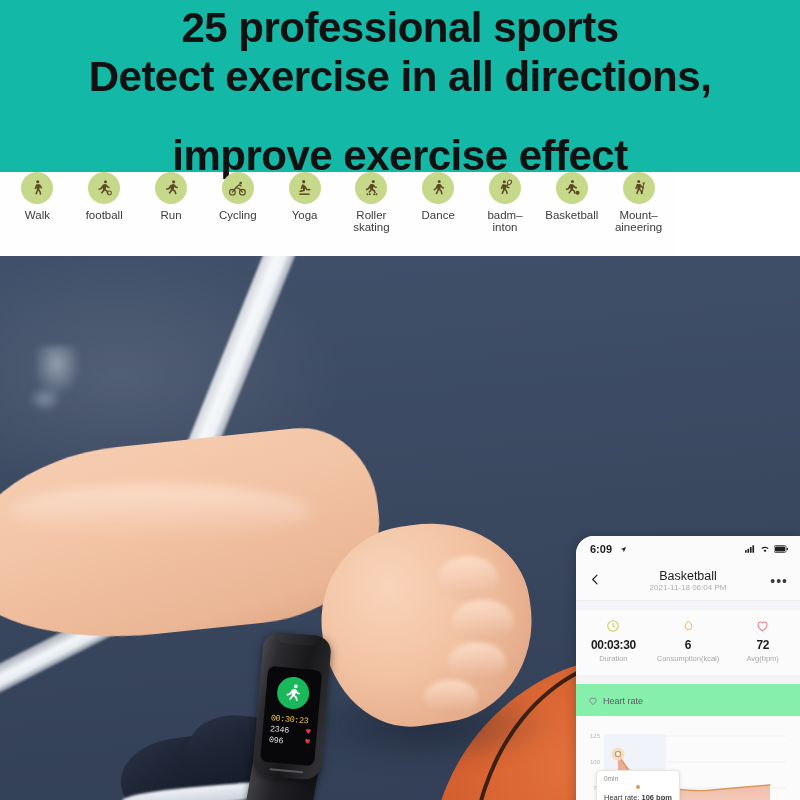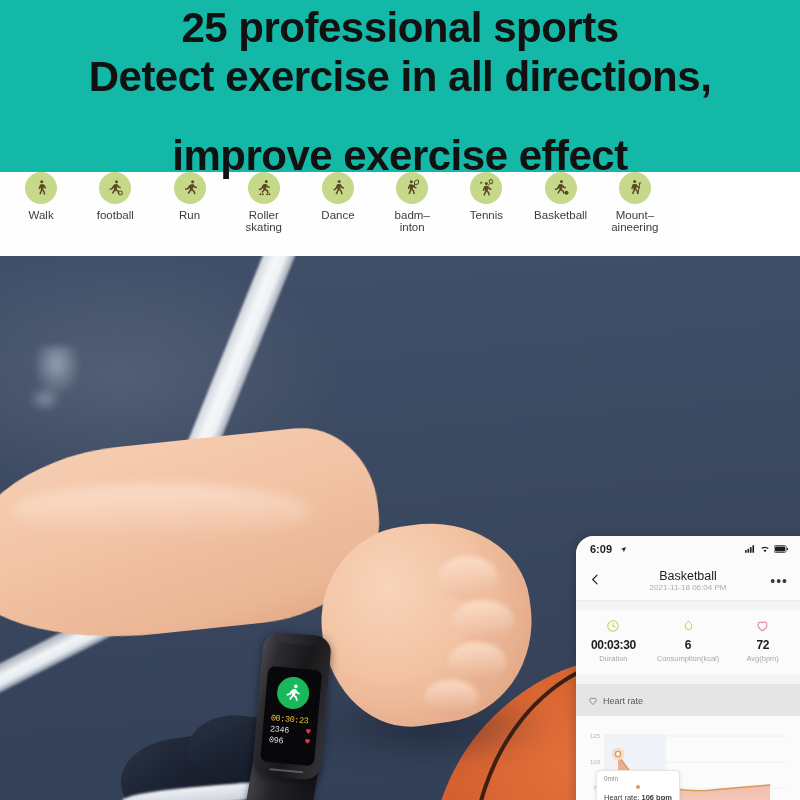--- a/index.html
+++ b/index.html
@@ -314,21 +314,21 @@
     margin-top: 2px;
     line-height: 1.2;
   }
 
   
   .hr-head {
     display: flex;
     align-items: center;
     gap: 5px;
     padding: 8px 12px 6px;
-    background: #e5e5e5;
+    background: #86efac;
   }
   .hr-head-label {
     font-size: 9px;
     color: #5a5a5f;
   }
   .chart-wrap {
     position: relative;
     height: 162px;
     margin: 0 6px 0 4px;
     background: #fbfbfb;
@@ -482,21 +482,44 @@
   <div class="sport">
     <span class="sport-circle">
       <svg width="18" height="18" viewBox="0 0 24 24" fill="#5d4a22">
         <circle cx="15.5" cy="3.8" r="2.1"></circle>
         <path d="M13 7.2c-1.1.1-1.8.8-2.3 1.6L8.4 12l-3.1.8.5 2 4-1 1.5-2.1.6 2.6-3.2 4.5 1.7 1.2 3.6-4.7 2.3 1.6 1.4 3.6 1.9-.8-1.6-4.2-2.4-1.8 1-3.4 1.6 1.6 2.8.5.3-2-2.2-.4-2.3-2.6c-.5-.5-1.2-.8-1.9-.8z"></path>
       </svg>
     </span>
     <span class="sport-label">Run</span>
   </div>
 
-
+  <div class="sport">
+    <span class="sport-circle">
+      <svg width="19" height="19" viewBox="0 0 24 24" fill="none" stroke="#5d4a22" stroke-width="1.5">
+        <circle cx="5.6" cy="16.6" r="3.6"></circle>
+        <circle cx="18.2" cy="16.6" r="3.6"></circle>
+        <path d="M5.6 16.6l4.6-5.8 4.3 1.6 3.7 4.2" stroke-linecap="round"></path>
+        <path d="M10.2 10.8l3.3-3.1" stroke-linecap="round"></path>
+        <circle cx="16" cy="5.2" r="1.7" fill="#5d4a22" stroke="none"></circle>
+        <path d="M14 7.4l2.8 1.4" stroke-linecap="round"></path>
+      </svg>
+    </span>
+    <span class="sport-label">Cycling</span>
+  </div>
+
+  <div class="sport">
+    <span class="sport-circle">
+      <svg width="19" height="19" viewBox="0 0 24 24" fill="#5d4a22">
+        <circle cx="11" cy="3.4" r="2"></circle>
+        <path d="M10.4 6.6c-.9 0-1.6.5-1.9 1.3L7 12.2l1.8.7 1-2.6.4 3.4-4.7 1 .3 1.9 5.6-1.2c.6-.1 1-.5 1.1-1l.4-2.6 1.5 2.3 4.9.5.2-1.9-4.1-.5-1.9-3.2c-.4-.7-1.1-1.2-1.9-1.2z"></path>
+        <path d="M5.5 18.2h13v1.9h-13z"></path>
+      </svg>
+    </span>
+    <span class="sport-label">Yoga</span>
+  </div>
 
   <div class="sport">
     <span class="sport-circle">
       <svg width="18" height="18" viewBox="0 0 24 24" fill="#5d4a22">
         <circle cx="15" cy="3.4" r="2"></circle>
         <path d="M12.5 6.8c-1 0-1.7.5-2.2 1.3L8 12l-3.3 1.4.8 1.8 3.9-1.6 1.3-2 .4 2.6-2.6 3.2 1.5 1.3 3.1-3.8 2.4 1.3 1.1 2.9 1.9-.7-1.4-3.6-2.5-1.5.8-3 1.7 1.5 2.6.3.2-1.9-2-.3-2.1-2.5c-.5-.5-1.1-.8-1.8-.8z"></path>
         <circle cx="7.2" cy="20.4" r="1.3"></circle>
           <circle cx="10.4" cy="20.4" r="1.3"></circle>
         <circle cx="16.2" cy="20.4" r="1.3"></circle>
           <circle cx="19.2" cy="20.4" r="1.3"></circle>
@@ -522,32 +545,20 @@
         <circle cx="11" cy="3.6" r="2"></circle>
         <path d="M9.8 7c-1 0-1.7.6-2 1.5L6.2 13l1.8.7 1-2.7.4 3-2.3 5.6 1.8.8 2.6-5.9 1.6 2 .9 3.8 1.9-.5-1-4.3-1.9-2.2.6-3 1.5 1.8 2.6.4.3-1.9-2-.4-1.9-2.6C11.5 7.4 10.7 7 9.8 7z"></path>
         <ellipse cx="18" cy="4.4" rx="2.5" ry="3.2" transform="rotate(32 18 4.4)" fill="none" stroke="#5d4a22" stroke-width="1.3"></ellipse>
         <path d="M16.2 7.2l-2.6 3.2" stroke="#5d4a22" stroke-width="1.4" stroke-linecap="round"></path>
       </svg>
     </span>
     <span class="sport-label">badm–
 inton</span>
   </div>
 
-  <div class="sport">
-    <span class="sport-circle">
-      <svg width="18" height="18" viewBox="0 0 24 24" fill="#5d4a22">
-        <circle cx="12.4" cy="6" r="2"></circle>
-        <path d="M11 9.4c-1 0-1.7.6-2 1.5l-1.6 4.4 1.8.7 1-2.6.4 3-2.2 5 1.8.8 2.5-5.4 1.7 1.8.9 3.4 1.9-.5-1-4-1.9-2.1.6-2.8 1.6 1.7 2.5.4.3-1.9-1.9-.4-1.9-2.5c-.5-.6-1.2-.9-2-.9z"></path>
-        <ellipse cx="18.6" cy="3.4" rx="2.2" ry="2.8" transform="rotate(-22 18.6 3.4)" fill="none" stroke="#5d4a22" stroke-width="1.3"></ellipse>
-        <path d="M17.6 6l-2.6 2.2" stroke="#5d4a22" stroke-width="1.3" stroke-linecap="round"></path>
-        <circle cx="5.6" cy="5" r="1.4"></circle>
-      </svg>
-    </span>
-    <span class="sport-label">Tennis</span>
-  </div>
 
   <div class="sport">
     <span class="sport-circle">
       <svg width="18" height="18" viewBox="0 0 24 24" fill="#5d4a22">
         <circle cx="12.6" cy="3.4" r="2"></circle>
         <path d="M10.6 6.8c-1 0-1.7.6-2.1 1.4L6.6 12l-3 1 .6 1.9 3.8-1.2 1.4-2 .5 2.6-3 4.2 1.6 1.2 3.4-4.4 2.1 1.4 1.2 3.4 1.9-.7-1.5-4-2.3-1.6.9-3.1 1.6 1.6 2.6.4.3-1.9-2-.4-2-2.5c-.5-.6-1.2-.9-2-.9z"></path>
         <circle cx="19.4" cy="18.2" r="2.7"></circle>
       </svg>
     </span>
     <span class="sport-label">Basketball</span>

